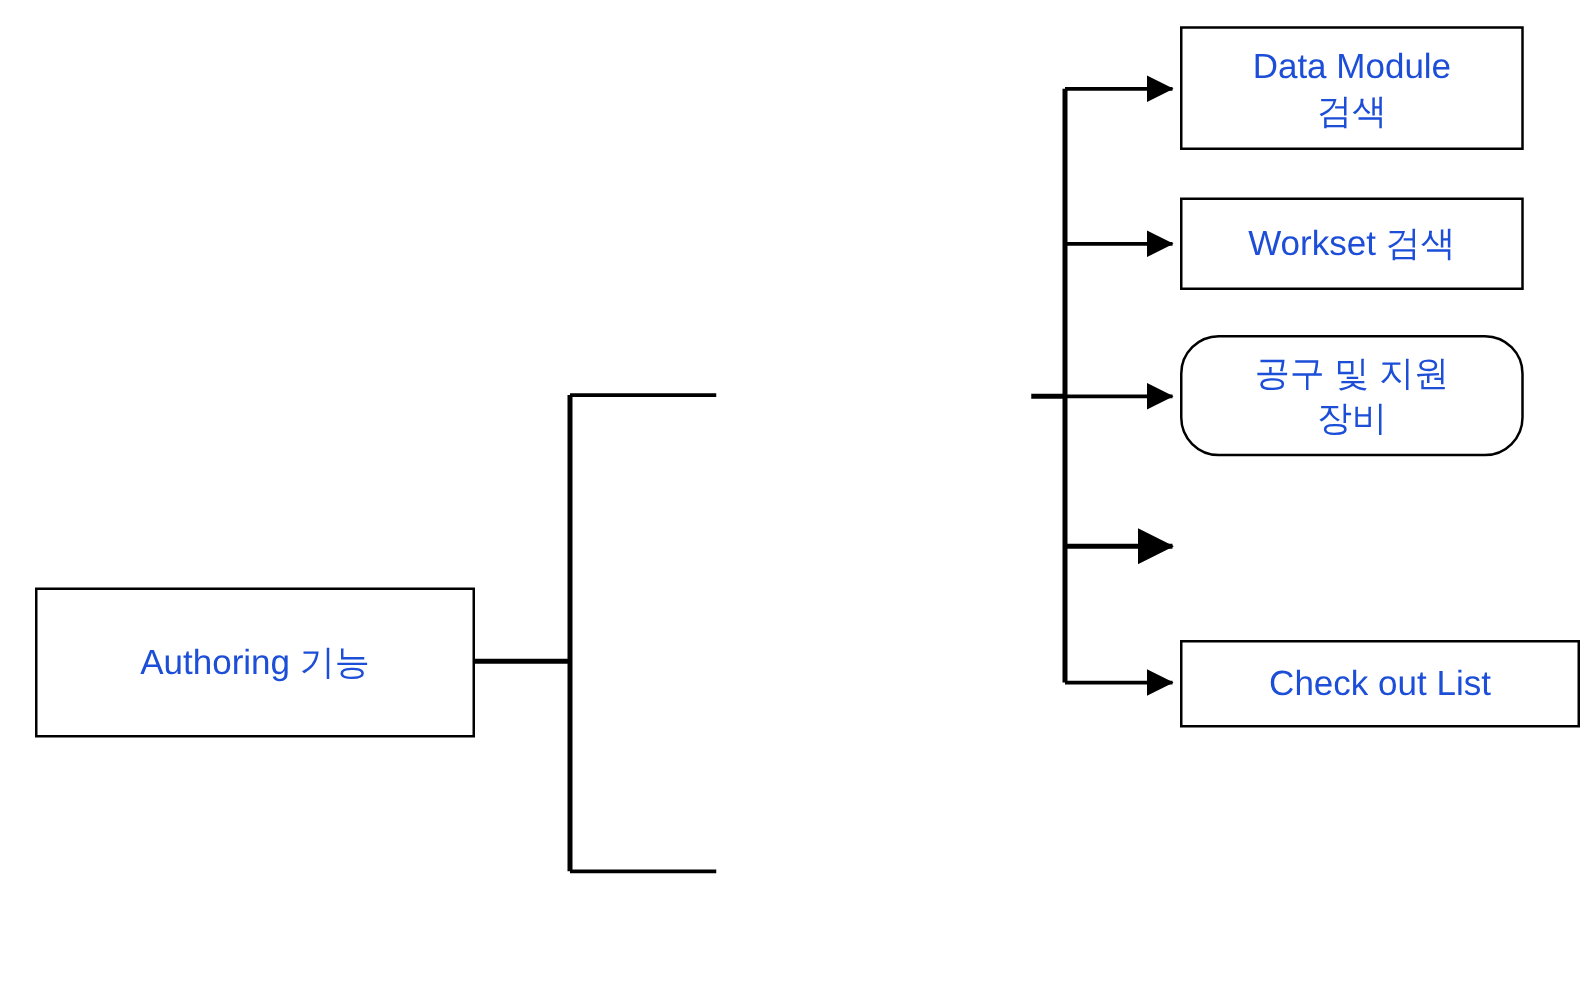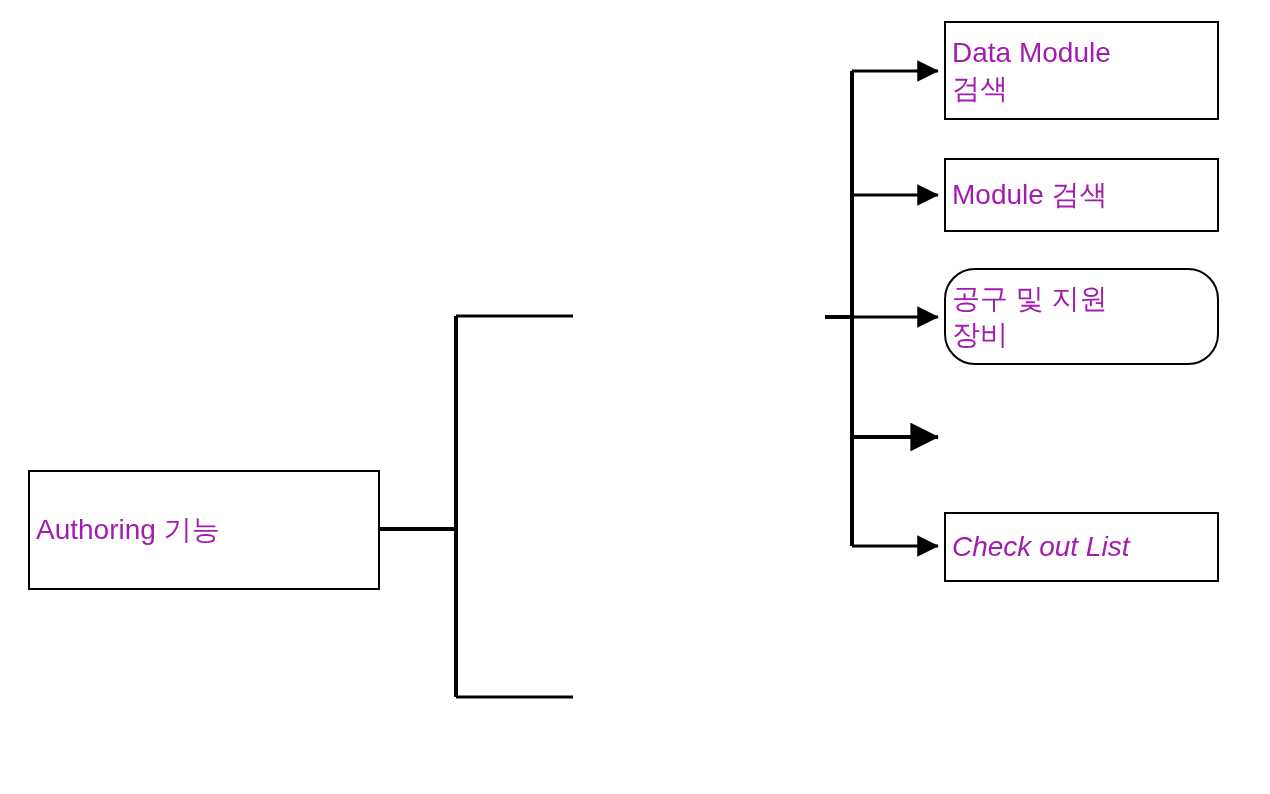--- a/index.html
+++ b/index.html
@@ -26,40 +26,41 @@
     pointer-events: none;
   }
   .node {
     position: absolute;
     box-sizing: border-box;
     border: 2px solid #000000;
     background: #ffffff;
     display: flex;
     align-items: center;
     justify-content: center;
-    color: #a21caf;
+    text-align: center;
+    color: #1d4ed8;
     line-height: 1.28;
     white-space: pre-line;
     z-index: 2;
   }
   .node-label {
     display: block;
     width: 100%;
     padding: 0 6px;
     box-sizing: border-box;
   }
   
   #node-root        { left: 28px;  top: 470px; width: 352px; height: 120px; font-size: 28px; }
   #node-checkout    { left: 573px; top: 258px; width: 252px; height: 117px; font-size: 30px; }
   #node-setup       { left: 573px; top: 637px; width: 252px; height: 118px; font-size: 30px; }
   #node-dm-search   { left: 944px; top: 21px;  width: 275px; height: 99px;  font-size: 28px; }
   #node-graphic     { left: 944px; top: 158px; width: 275px; height: 74px;  font-size: 28px; }
   #node-tools       { left: 944px; top: 268px; width: 275px; height: 97px;  font-size: 28px; border-radius: 31px; }
   #node-workset     { left: 944px; top: 400px; width: 275px; height: 74px;  font-size: 28px; }
-  #node-colist      { left: 944px; top: 512px; width: 275px; height: 70px;  font-size: 28px; font-style: italic; }
+  #node-colist      { left: 944px; top: 512px; width: 320px; height: 70px;  font-size: 28px; }
 </style>
 </head>
 <body>
 
 <div id="canvas">
 
   <svg class="wires" viewBox="0 0 1270 794" xmlns="http://www.w3.org/2000/svg">
     <defs>
       <marker id="arrow" viewBox="0 0 10 10" refX="9.6" refY="5" markerWidth="7.2" markerHeight="7.2" orient="auto-start-reverse">
         <path d="M 0 0 L 10 5 L 0 10 z" fill="#000000"></path>
@@ -90,21 +91,21 @@
   </div>
 
 
 
   <div class="node" id="node-dm-search">
     <span class="node-label">Data Module
 검색</span>
   </div>
 
   <div class="node" id="node-graphic">
-    <span class="node-label">Module 검색</span>
+    <span class="node-label">Workset 검색</span>
   </div>
 
   <div class="node" id="node-tools">
     <span class="node-label">공구 및 지원
 장비</span>
   </div>
 
 
   <div class="node" id="node-colist">
     <span class="node-label">Check out List</span>

